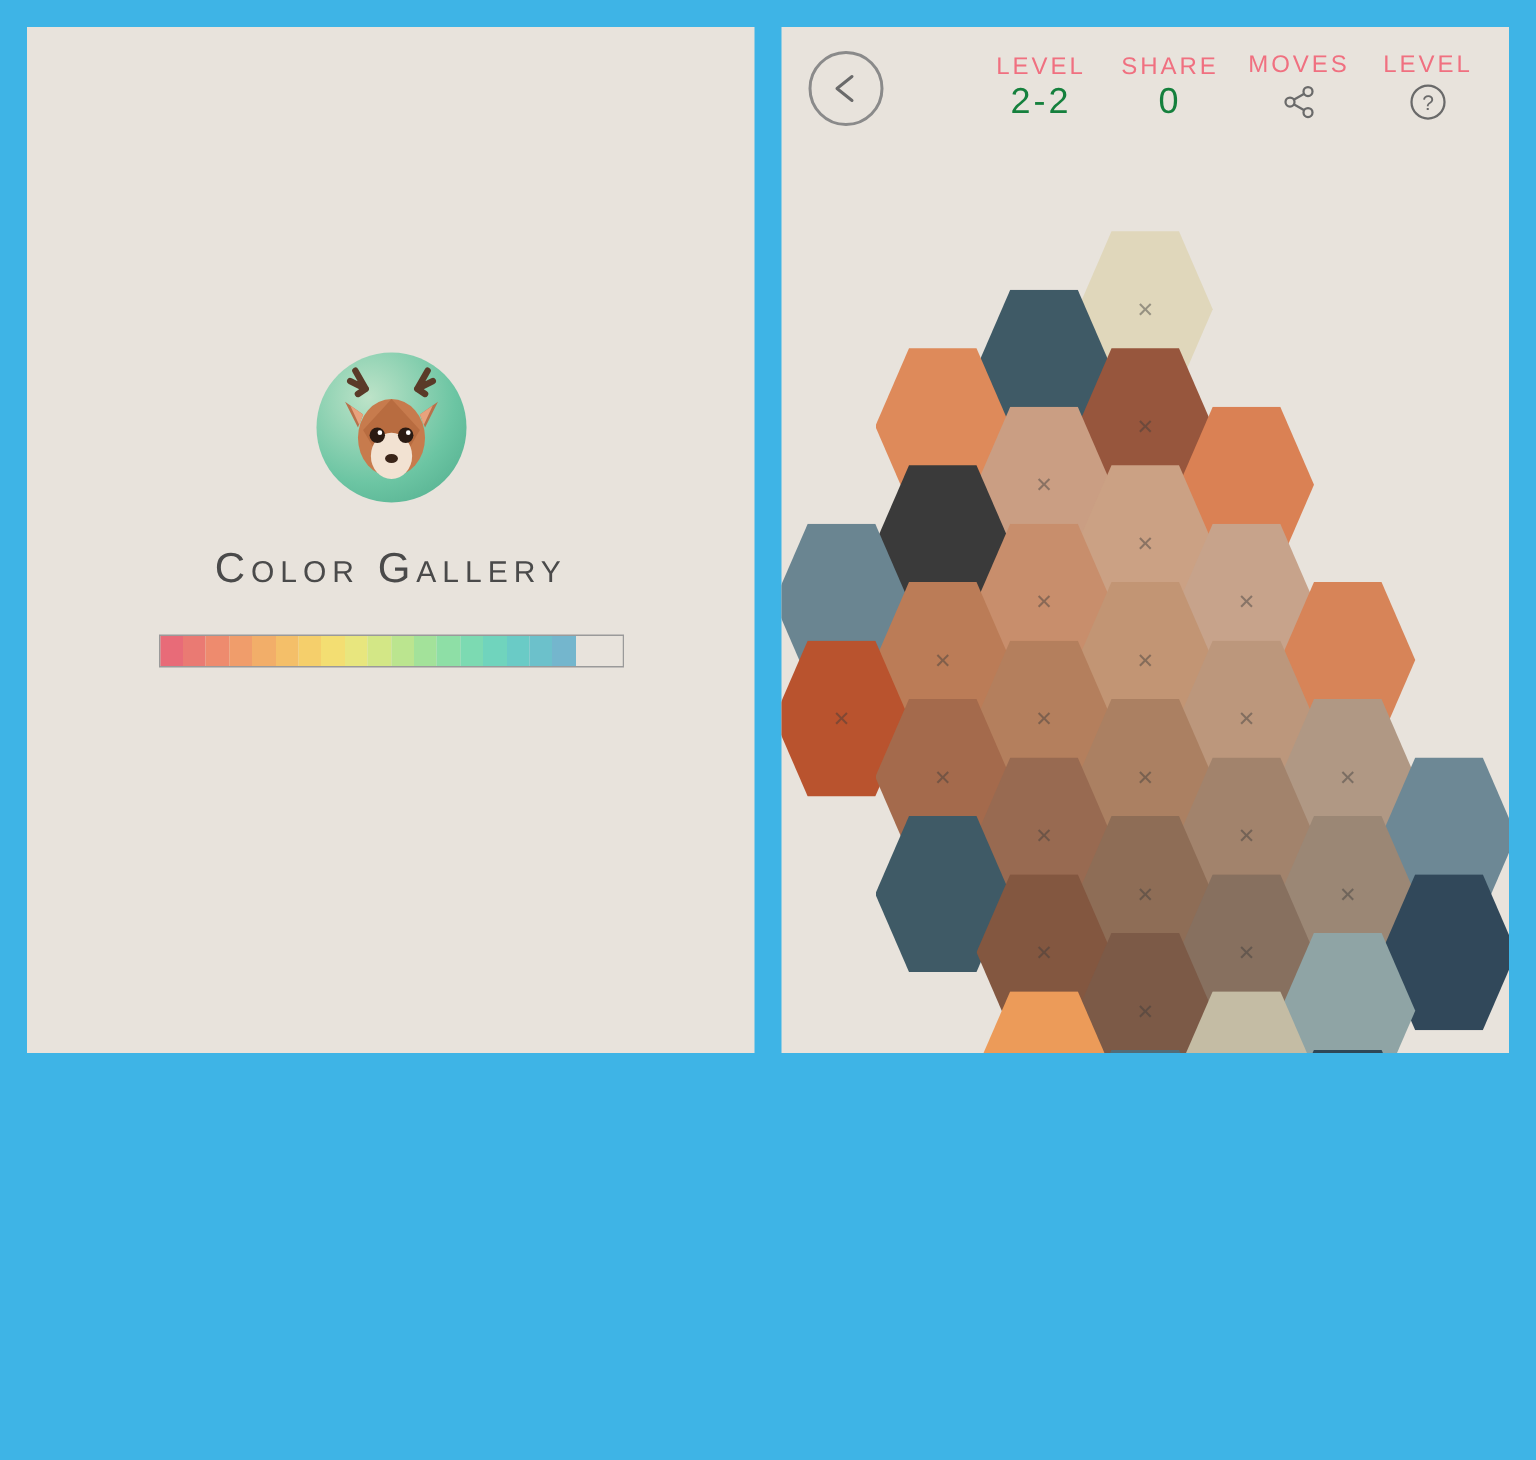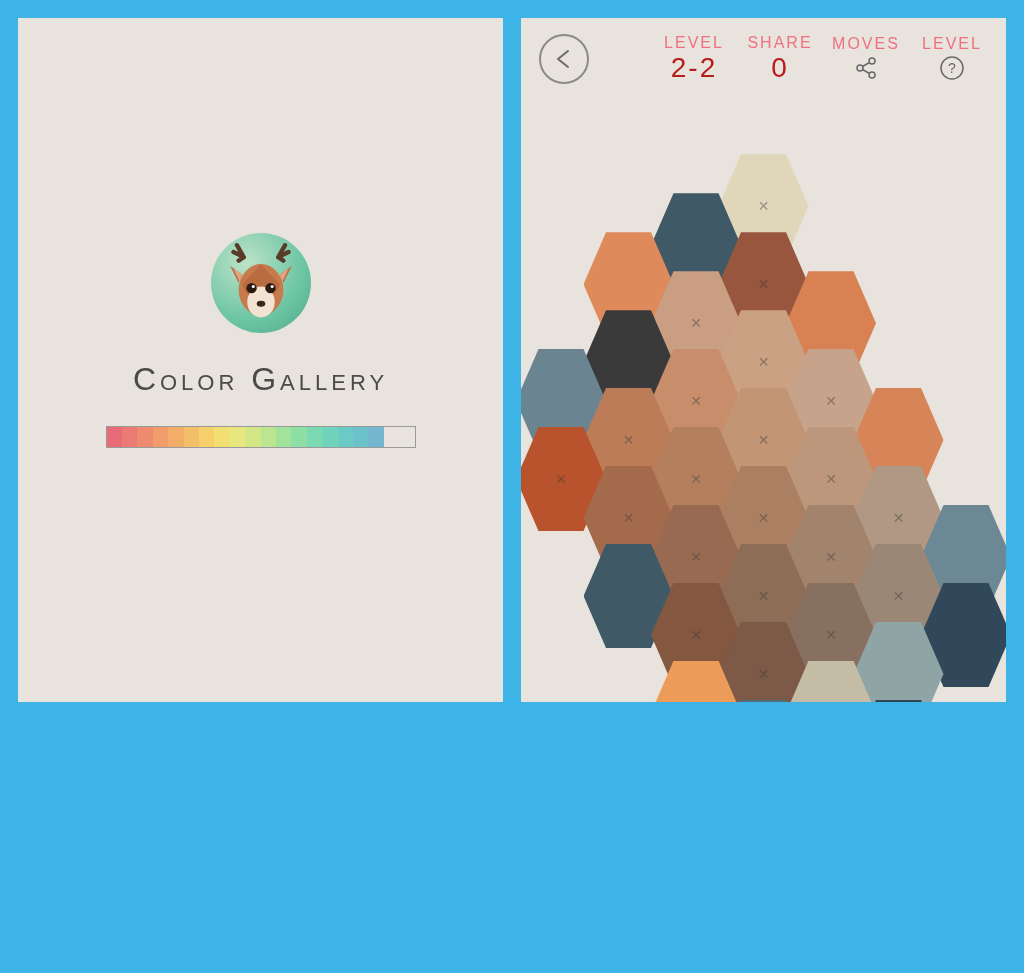--- a/index.html
+++ b/index.html
@@ -26,21 +26,21 @@
   .logo-wrap { display:flex; flex-direction:column; align-items:center; margin-top:-40px;}
   .deer-avatar {
     width: 100px; height: 100px; border-radius: 50%;
     background: radial-gradient(circle at 35% 30%, #bde3c8, #6cc5a3 60%, #4da98a);
     display:flex; align-items:center; justify-content:center;
     margin-bottom: 28px;
     position: relative;
   }
   .deer-avatar svg { width: 86px; height: 86px; }
   .app-title {
-    font-size: 32px;
+    font-size: 28px;
     letter-spacing: 4px;
     font-variant: small-caps;
     color: #4a4a4a;
     font-weight: 300;
     margin-bottom: 28px;
     text-align:center;
   }
   .color-bar {
     width: 310px;
     height: 22px;
@@ -63,21 +63,21 @@
     cursor:pointer;
   }
   .stat {
     display:flex; flex-direction:column; align-items:center;
     min-width: 72px;
   }
   .stat-label {
     font-size: 16px; color:#f07080; letter-spacing: 2px; font-weight:400;
   }
   .stat-value {
-    font-size: 28px; color:#b91c1c; letter-spacing: 2px; font-weight:300;text-align:right;
+    font-size: 24px; color:#15803d; letter-spacing: 2px; font-weight:300;text-align:right;
   }
   .stat-icon { display:flex; align-items:center; justify-content:center; height:30px; }
   .spacer { flex:1; }
 
   
   .hex-board {
     position: absolute;
     left: 50%;
     top: 500px;
     transform: translate(-50%, -50%);

